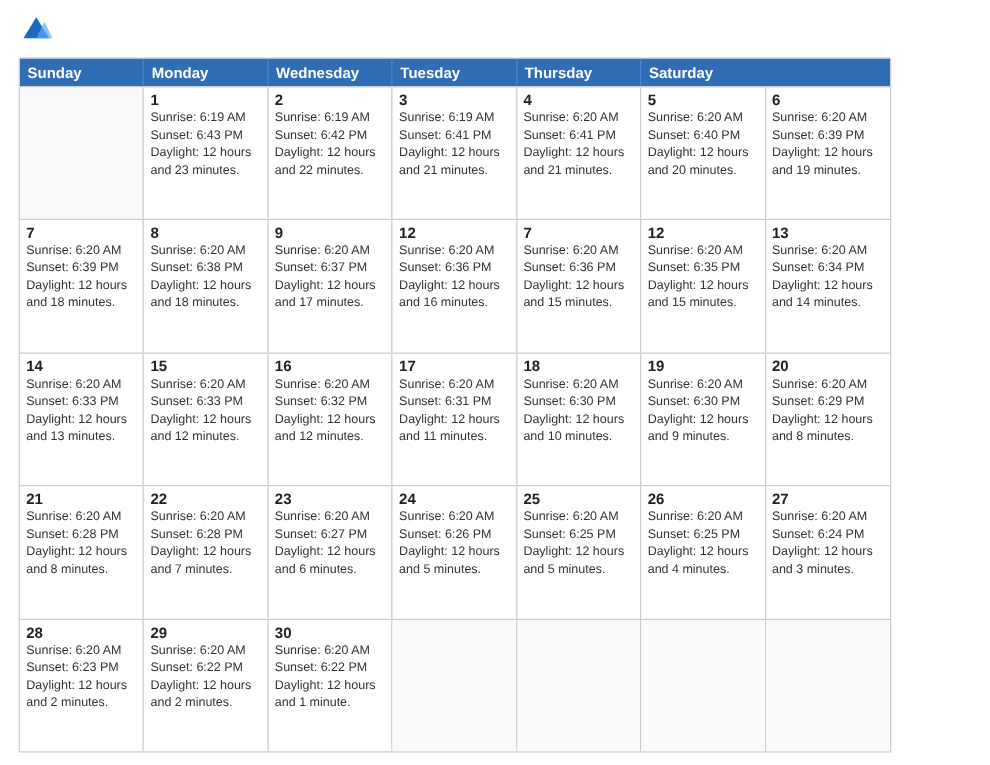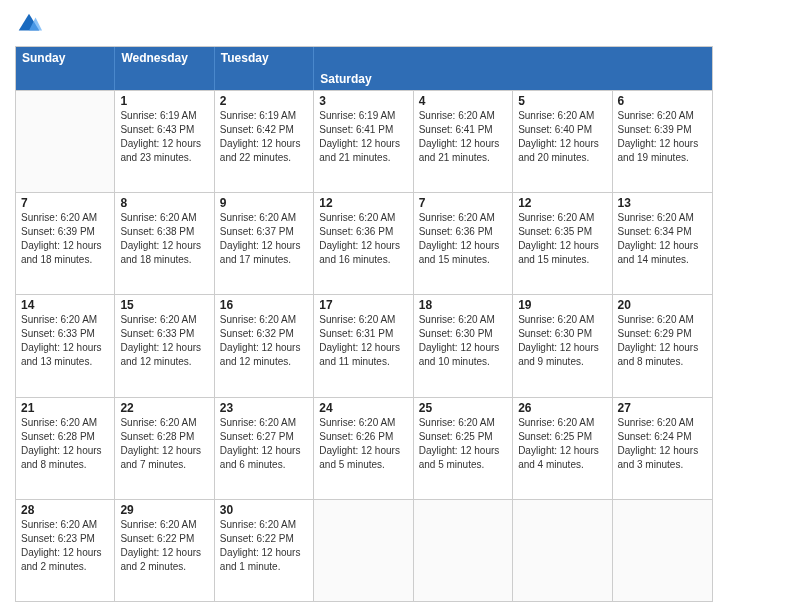--- a/index.html
+++ b/index.html
@@ -65,21 +65,21 @@
       background: #2f6db5;
     }
     .cal-header-cell {
       color: #fff;
       font-size: 12px;
       font-weight: bold;
       padding: 4px 6px;
       text-align: left;
       border-right: 1px solid #4a88cc;
     }
-    .cal-header-cell:last-child { border-right: none; margin-top: 21px; }
+    .cal-header-cell:last-child { border-right: none; }
     .cal-body {
       flex: 1;
       display: flex;
       flex-direction: column;
     }
     .cal-row {
       display: grid;
       grid-template-columns: repeat(7, 1fr);
       flex: 1;
       border-top: 1px solid #ccc;
@@ -124,22 +124,24 @@
     </div>
     <div class="title-block">
       <div class="title-main"></div>
       <div class="title-sub"></div>
     </div>
   </div>
 
   <div class="calendar">
     <div class="cal-header-row">
     <div class="cal-header-cell">Sunday</div>
+        <div class="cal-header-cell">Monday</div>
         <div class="cal-header-cell">Wednesday</div>
         <div class="cal-header-cell">Tuesday</div>
+        <div class="cal-header-cell">Thursday</div>
         <div class="cal-header-cell">Saturday</div>
       </div>
     <div class="cal-body">
     <div class="cal-row">
           <div class="cal-cell empty"></div>
           <div class="cal-cell">
             <span class="day-num">1</span>
             <div class="day-info" style="white-space: pre-line;">Sunrise: 6:19 AM
 Sunset: 6:43 PM
 Daylight: 12 hours

